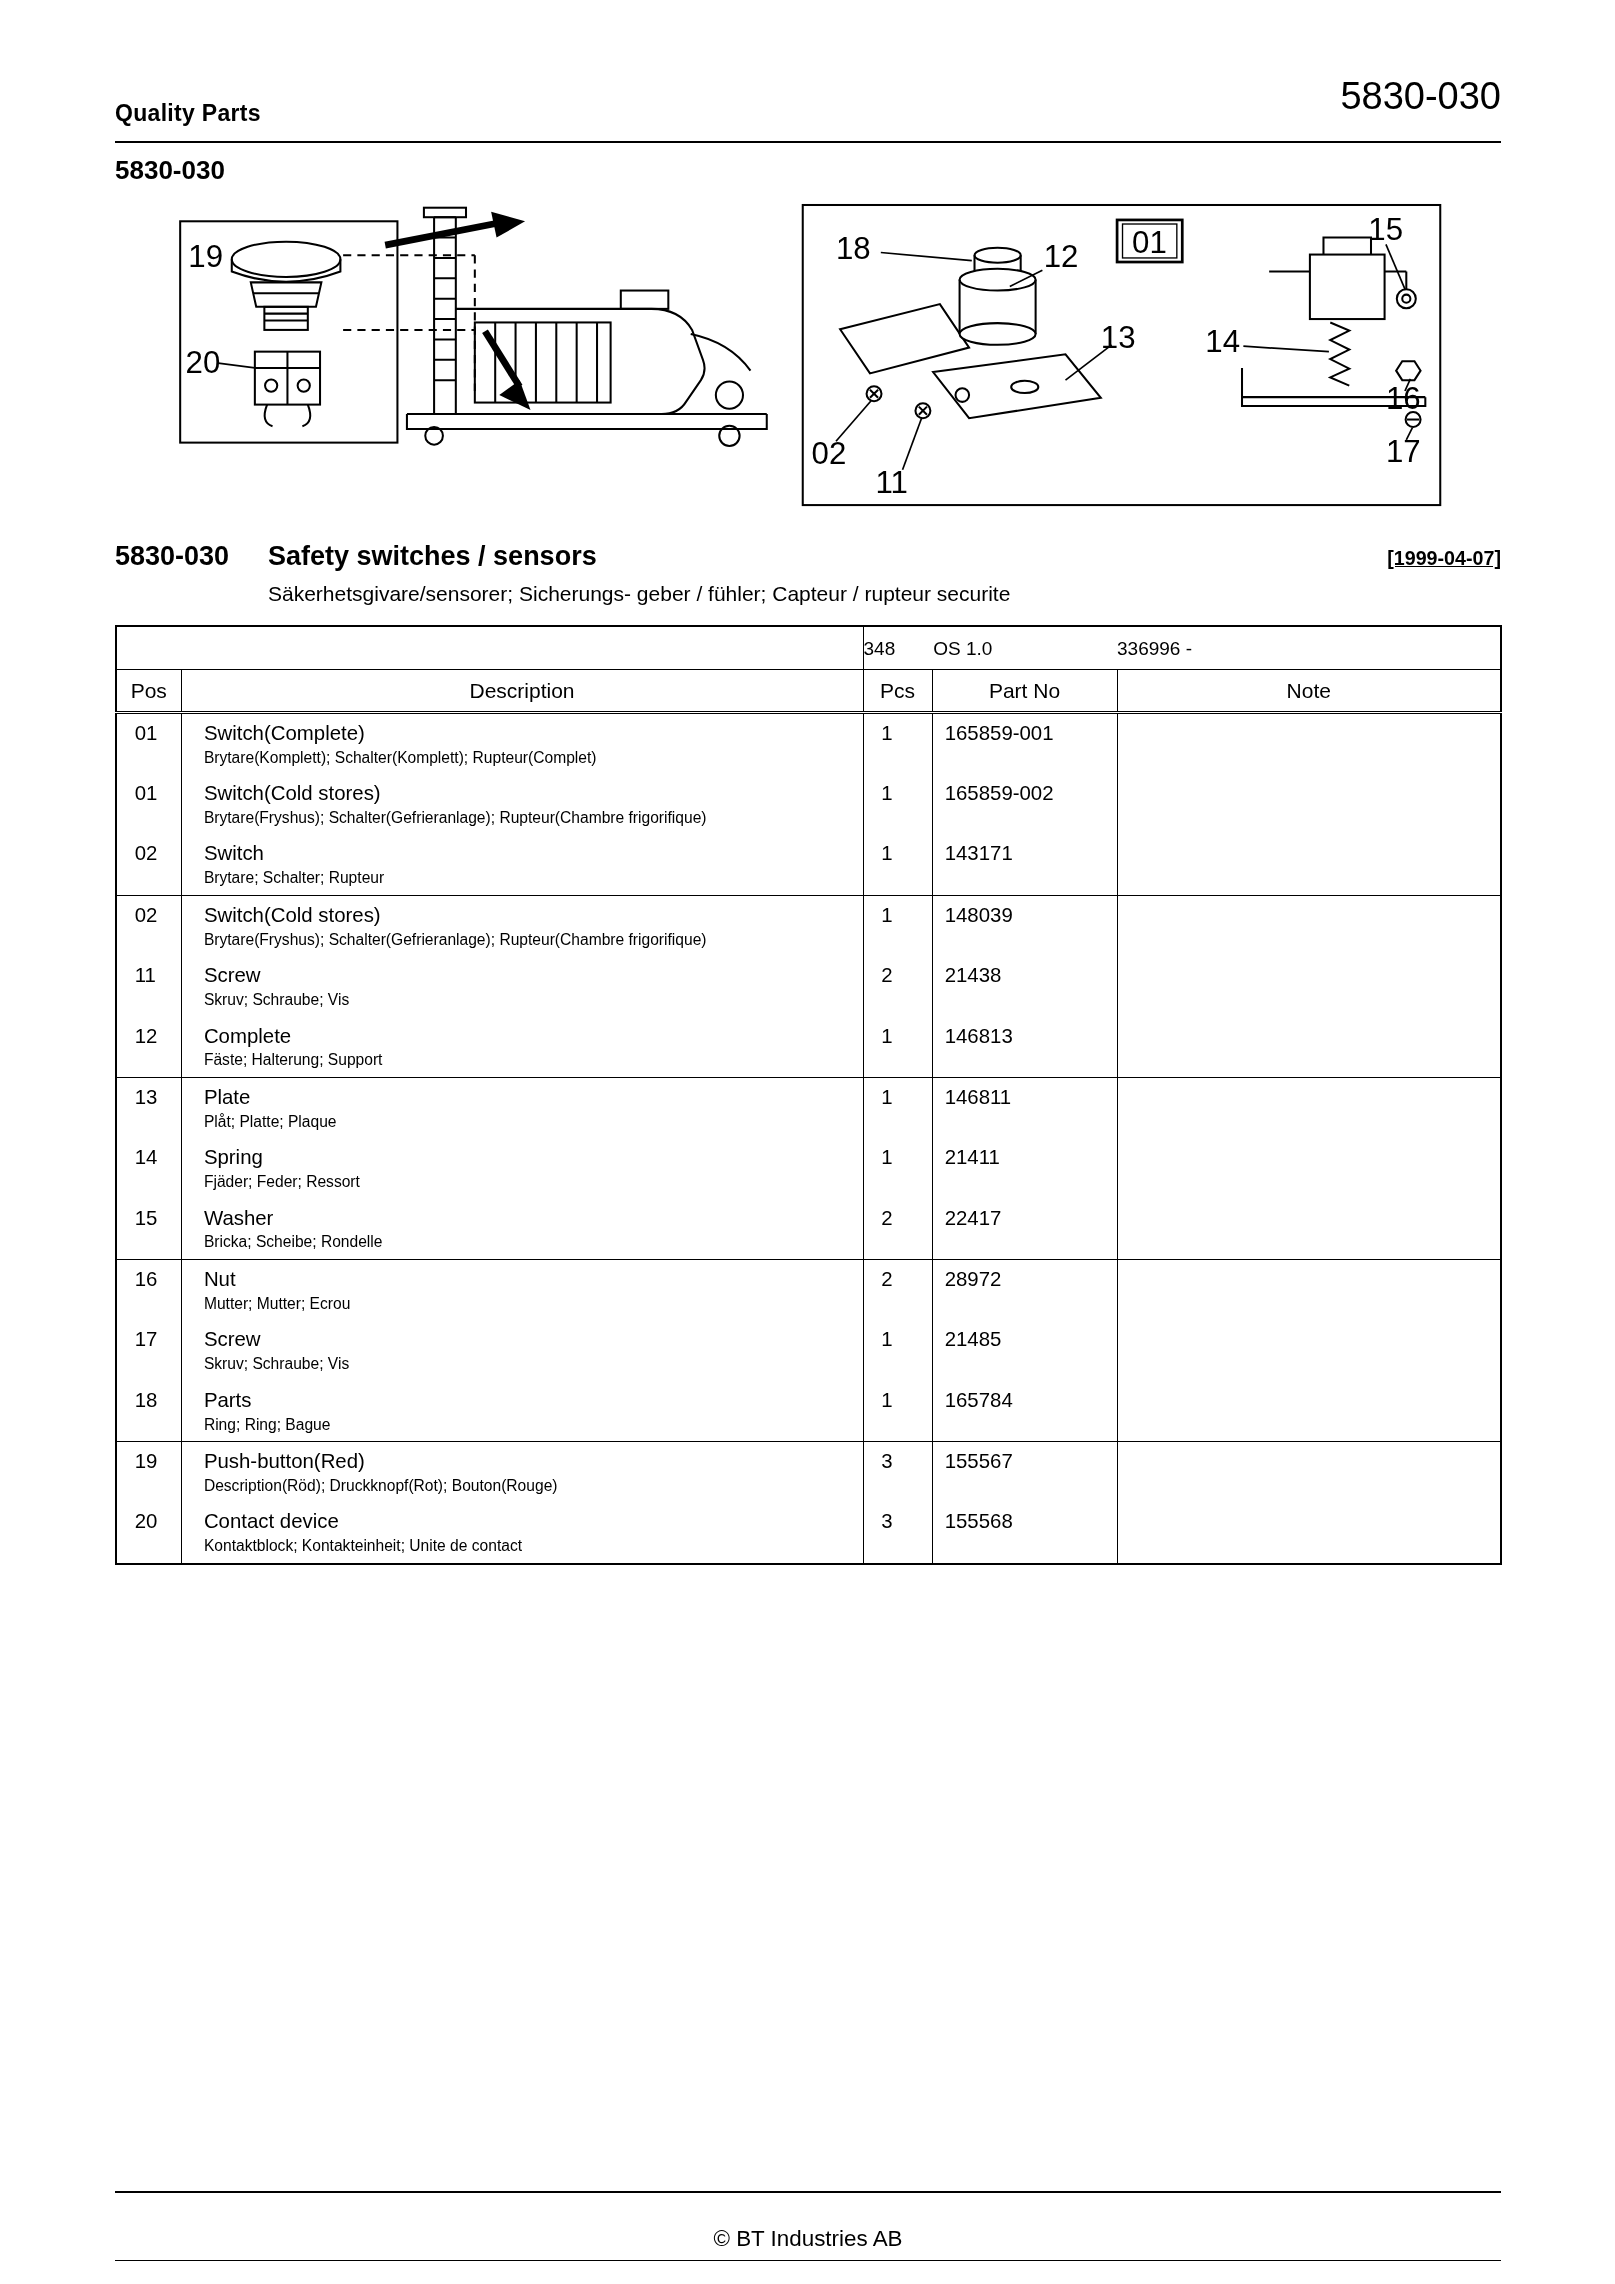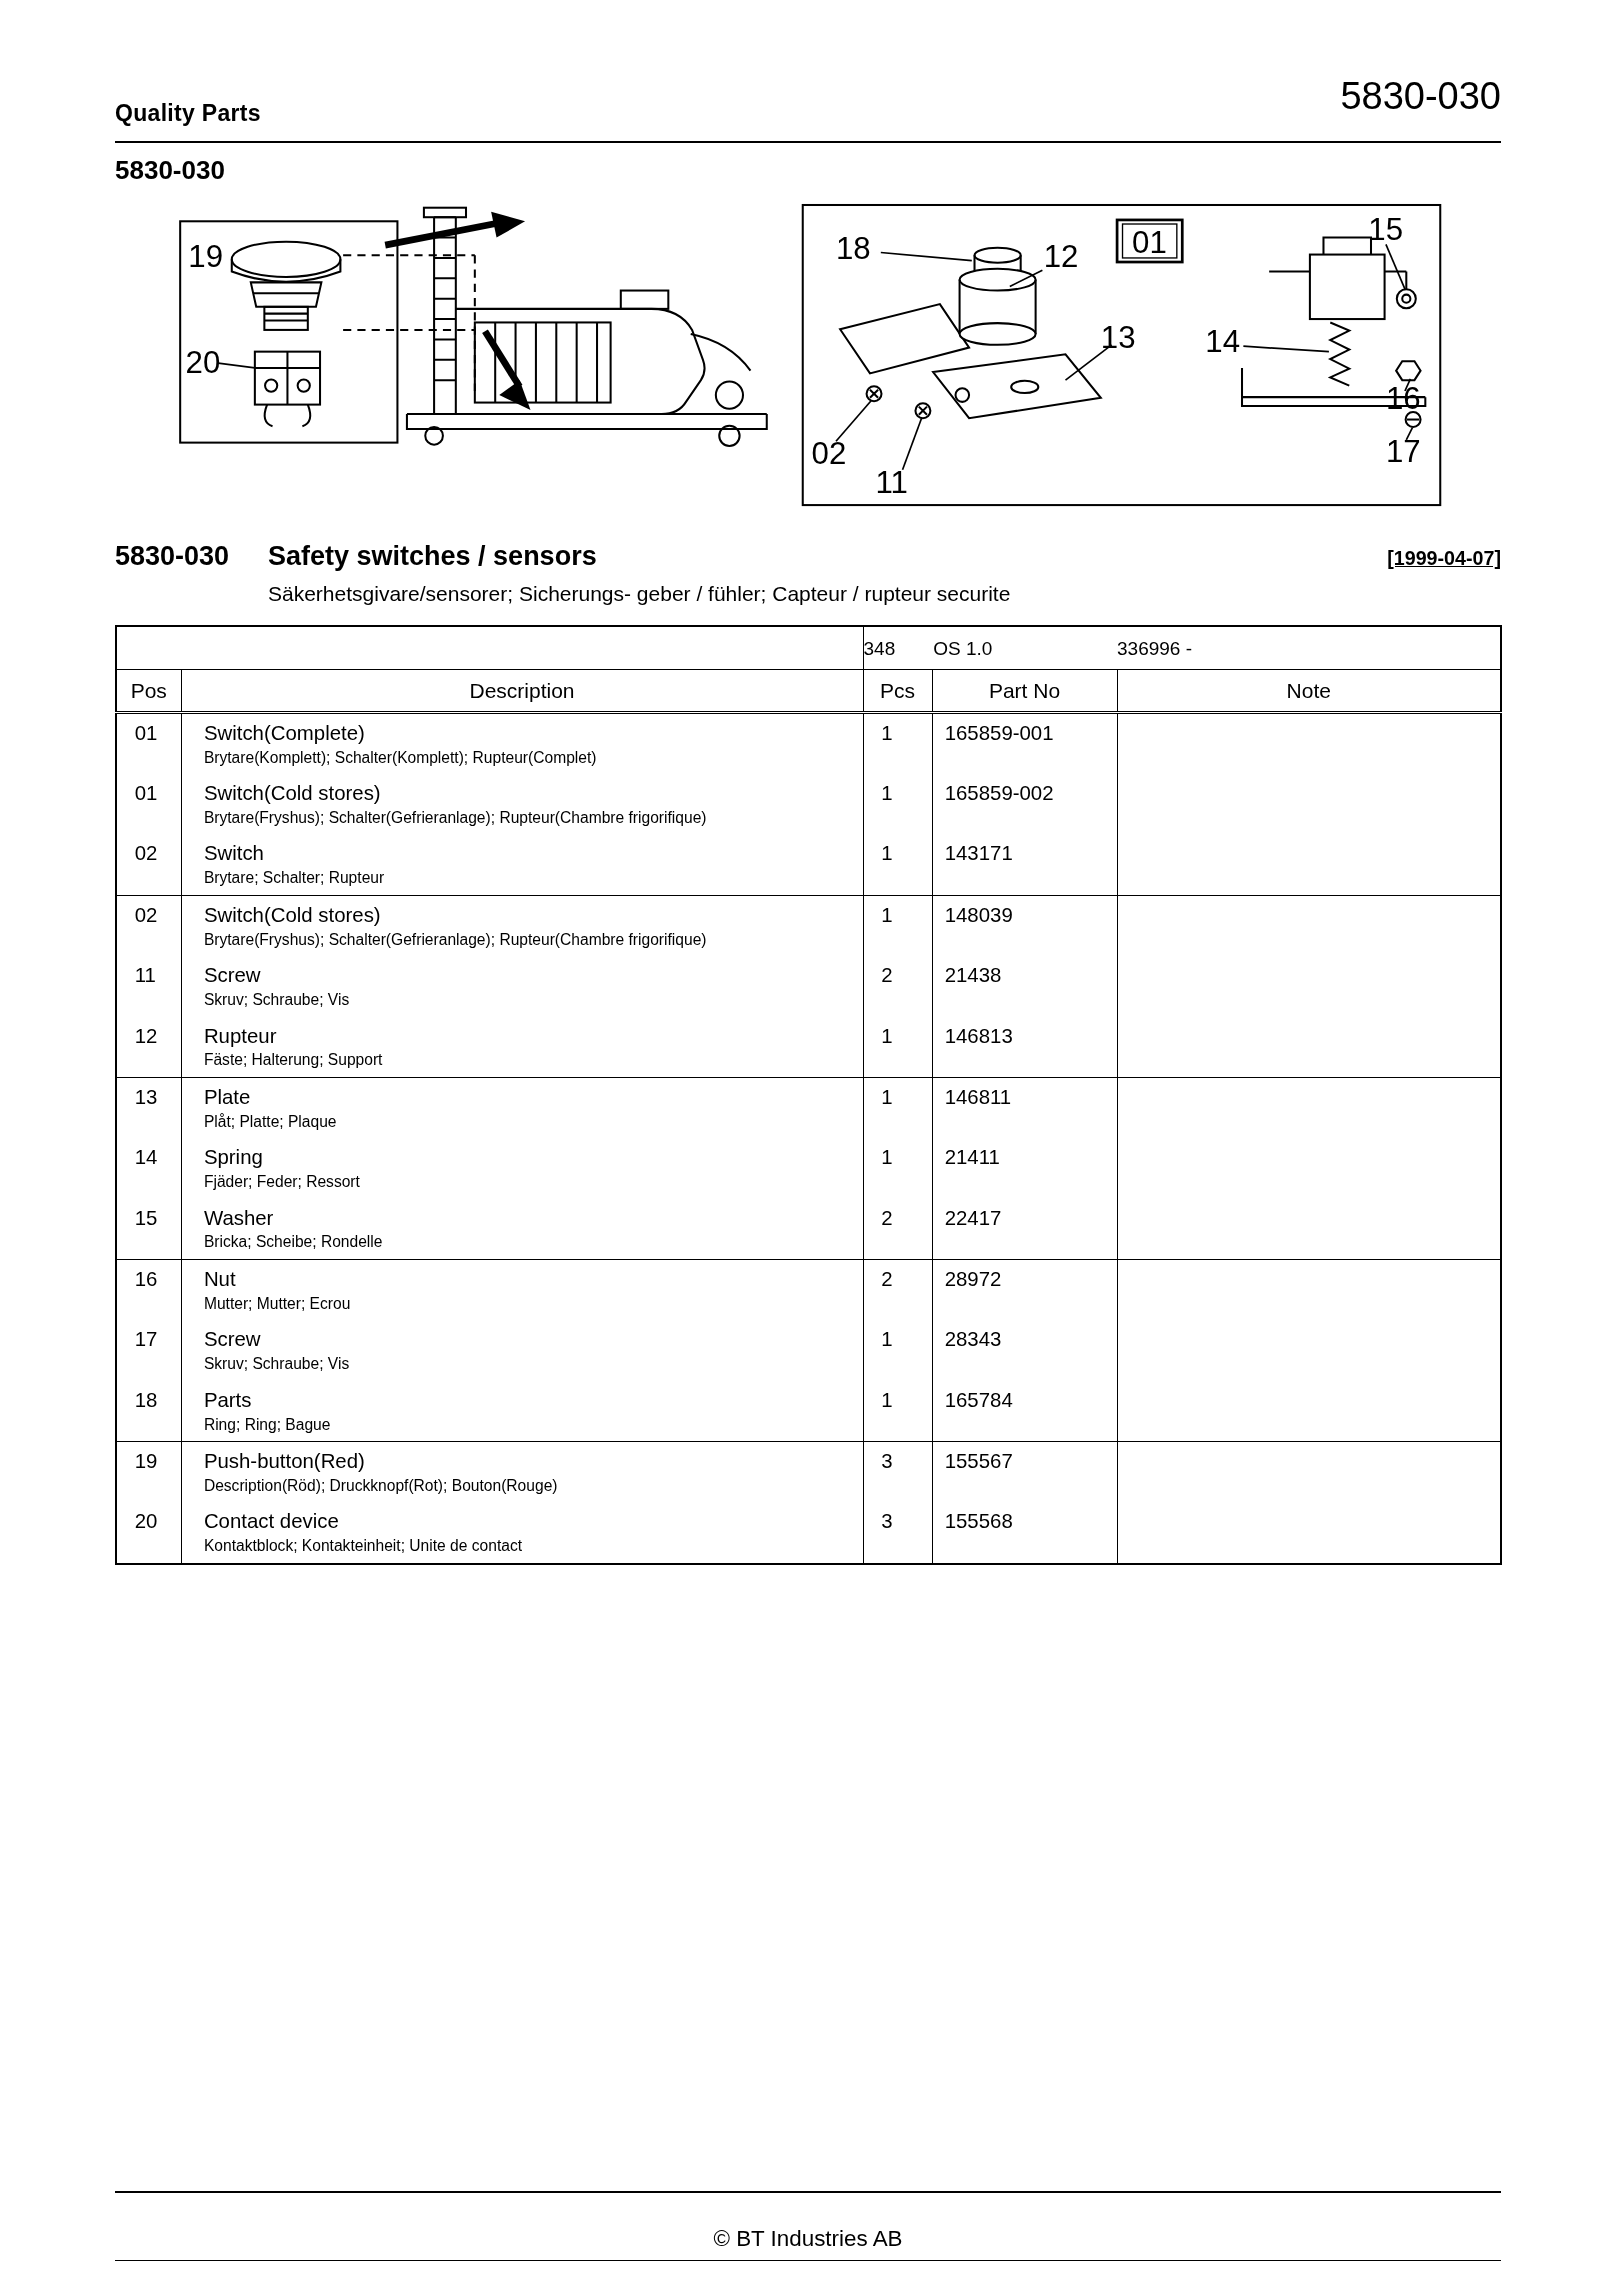--- a/index.html
+++ b/index.html
@@ -258,21 +258,21 @@
       <div class="desc-main">Screw</div>
       <div class="desc-sub">Skruv; Schraube; Vis</div>
     </td>
     <td class="c-pcs">2</td>
     <td class="c-part">21438</td>
     <td class="c-note"></td>
   </tr>
         <tr class="group-end">
     <td class="c-pos">12</td>
     <td class="c-desc">
-      <div class="desc-main">Rupteur</div>
+      <div class="desc-main">Complete</div>
       <div class="desc-sub">Fäste; Halterung; Support</div>
     </td>
     <td class="c-pcs">1</td>
     <td class="c-part">146813</td>
     <td class="c-note"></td>
   </tr>
         <tr>
     <td class="c-pos">13</td>
     <td class="c-desc">
       <div class="desc-main">Plate</div>
@@ -312,21 +312,21 @@
     <td class="c-part">28972</td>
     <td class="c-note"></td>
   </tr>
         <tr>
     <td class="c-pos">17</td>
     <td class="c-desc">
       <div class="desc-main">Screw</div>
       <div class="desc-sub">Skruv; Schraube; Vis</div>
     </td>
     <td class="c-pcs">1</td>
-    <td class="c-part">28343</td>
+    <td class="c-part">21485</td>
     <td class="c-note"></td>
   </tr>
         <tr class="group-end">
     <td class="c-pos">18</td>
     <td class="c-desc">
       <div class="desc-main">Parts</div>
       <div class="desc-sub">Ring; Ring; Bague</div>
     </td>
     <td class="c-pcs">1</td>
     <td class="c-part">165784</td>

